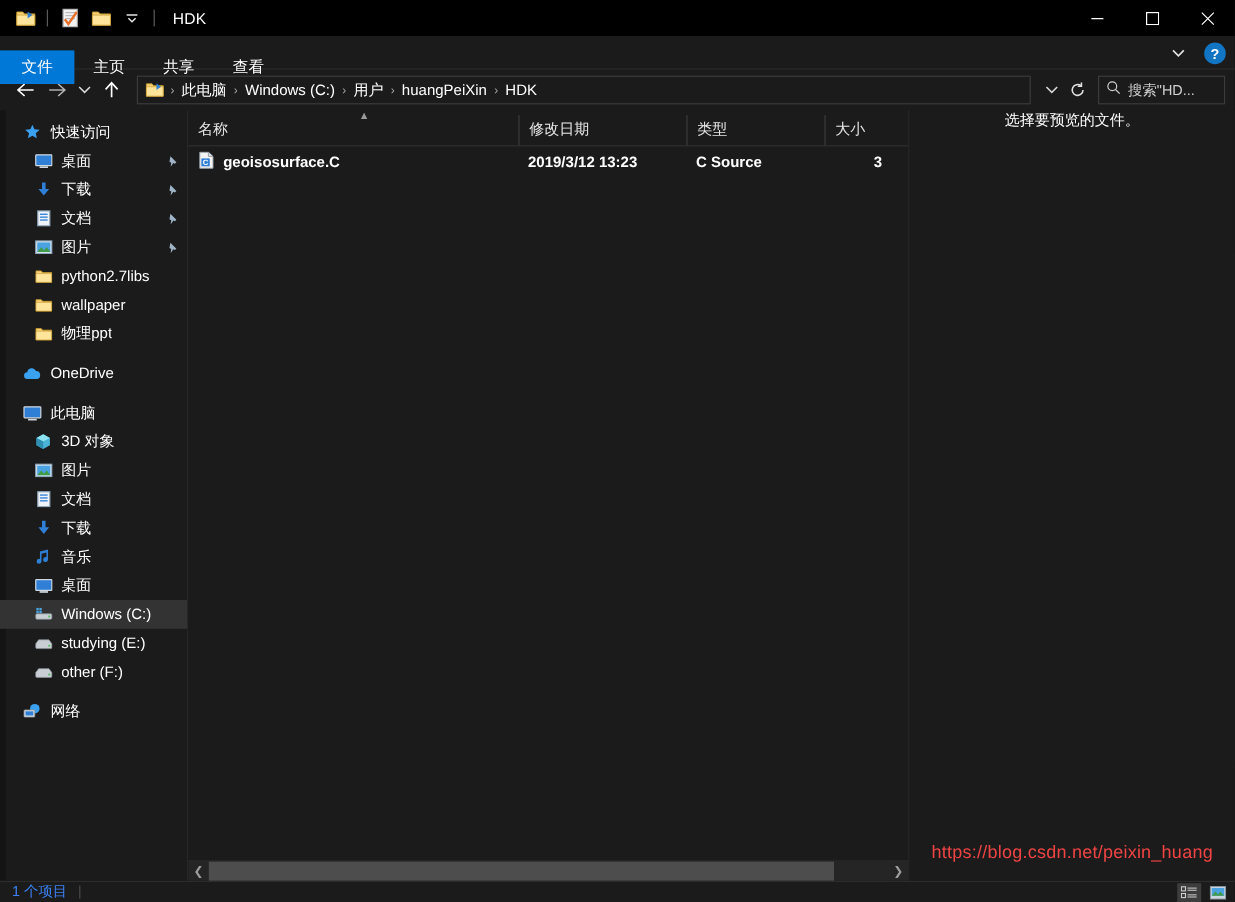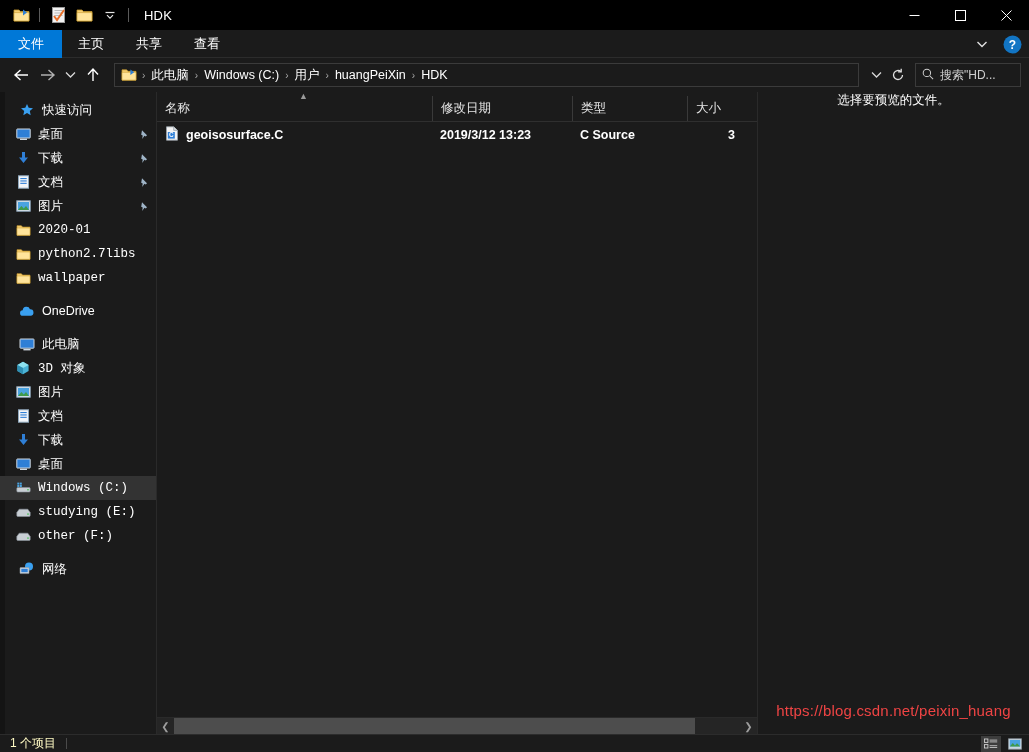--- a/index.html
+++ b/index.html
@@ -34,21 +34,21 @@
   .wc { width:46px; height:30px; display:flex; align-items:center; justify-content:center; }
   .wc svg { display:block; }
 
   
   .ribbon {
     height:28px; background:#1b1b1b; display:flex; align-items:stretch;
     flex:0 0 28px; position:relative; border-bottom:1px solid #2c2c2c;
   }
   .tab {
     display:flex; align-items:center; justify-content:center;
-    padding:0 16px; font-size:13px; color:#ffffff; height:28px;
+    padding:0 16px; font-size:13px; color:#ffffff; height:28px;margin-top:12px;
   }
   .tab.file { background:#0078d7; font-weight:400; padding:0 18px; }
   .ribbon-right { position:absolute; right:6px; top:0; height:28px; display:flex; align-items:center; gap:8px; }
   .chev-btn { width:22px; height:24px; display:flex; align-items:center; justify-content:center; }
   .help-btn { width:22px; height:22px; display:flex; align-items:center; justify-content:center; }
 
   
   .addressbar {
     height:34px; background:#1b1b1b; display:flex; align-items:center;
     flex:0 0 34px; padding:0 8px; gap:0px;
@@ -98,21 +98,21 @@
   .nav-item {
     height:24px; display:flex; align-items:center; gap:6px;
     padding-right:6px; font-size:12.5px; color:#ffffff; white-space:nowrap;
     position:relative;
   }
   .nav-item.selected { background:#333333; }
   .nav-item .ico { width:18px; display:flex; align-items:center; justify-content:center; flex:0 0 18px; }
   .nav-item .lbl { overflow:hidden; text-overflow:ellipsis; }
   .nav-item .pin { margin-left:auto; display:flex; align-items:center; }
   .lvl0 { padding-left:18px; }
-  .lvl1 { padding-left:14px;font-family:Liberation Mono, monospace; }
+  .lvl1 { padding-left:27px; }
   .nav-gap { height:9px; }
 
   
   .filepane {
     flex:1 1 auto; min-width:0; display:flex; flex-direction:column;
     background:#1b1b1b; border-right:1px solid #2a2a2a; position:relative;
   }
   .colheaders {
     height:26px; display:flex; align-items:stretch; flex:0 0 26px;
     border-bottom:1px solid #2f2f2f; position:relative; margin-top:4px;
@@ -149,21 +149,21 @@
   .watermark {
     position:absolute; bottom:15px; left:0; right:0; text-align:center;
     font-size:15px; color:#ef4444; letter-spacing:.2px;
   }
 
   
   .statusbar {
     flex:0 0 18px; height:18px; background:#1b1b1b; border-top:1px solid #2c2c2c;
     display:flex; align-items:center; padding:0 4px; position:relative;
   }
-  .status-text { font-size:12px; color:#fef9c3; padding-left:6px; }
+  .status-text { font-size:12px; color:#3b82f6; padding-left:6px; }
   .status-sep { width:1px; height:11px; background:#4a4a4a; margin:0 10px; }
   .status-right { position:absolute; right:4px; top:0; height:18px; display:flex; align-items:center; gap:4px; }
   .viewbtn { width:20px; height:16px; display:flex; align-items:center; justify-content:center; }
   .viewbtn.active { background:#3d3d3d; }
 </style>
 </head>
 <body>
 
 <div class="window">
 
@@ -377,50 +377,50 @@
             </svg>
         </span>
         <span class="lbl">图片</span>
         <span class="pin">
           <svg width="11" height="11" viewBox="0 0 11 11">
               <path d="M3 1.2l5 5-1.2 1.2-1.3-.6-2.3 3.2.5-3.4-1.5-.9z" fill="#9fb4c7"></path>
             </svg>
         </span>
       </div>
 
+
       <div class="nav-item lvl1">
         <span class="ico">
           <svg width="15" height="13" viewBox="0 0 17 15">
               <path d="M1 2h5l1.4 1.6H16V13H1z" fill="#f7d074" stroke="#c79a2e" stroke-width="0.8"></path>
               <path d="M1 4.6h15V13H1z" fill="#ffe49b" stroke="#c79a2e" stroke-width="0.6"></path>
             </svg>
         </span>
-        <span class="lbl">2020-01</span>
+        <span class="lbl">python2.7libs</span>
       </div>
 
       <div class="nav-item lvl1">
         <span class="ico">
           <svg width="15" height="13" viewBox="0 0 17 15">
               <path d="M1 2h5l1.4 1.6H16V13H1z" fill="#f7d074" stroke="#c79a2e" stroke-width="0.8"></path>
               <path d="M1 4.6h15V13H1z" fill="#ffe49b" stroke="#c79a2e" stroke-width="0.6"></path>
             </svg>
         </span>
-        <span class="lbl">python2.7libs</span>
+        <span class="lbl">wallpaper</span>
       </div>
 
       <div class="nav-item lvl1">
         <span class="ico">
           <svg width="15" height="13" viewBox="0 0 17 15">
               <path d="M1 2h5l1.4 1.6H16V13H1z" fill="#f7d074" stroke="#c79a2e" stroke-width="0.8"></path>
               <path d="M1 4.6h15V13H1z" fill="#ffe49b" stroke="#c79a2e" stroke-width="0.6"></path>
             </svg>
         </span>
-        <span class="lbl">wallpaper</span>
-      </div>
-
+        <span class="lbl">物理ppt</span>
+      </div>
 
       <div class="nav-gap"></div>
 
       <div class="nav-item lvl0">
         <span class="ico">
           <svg width="16" height="11" viewBox="0 0 16 11">
               <path d="M4 9.8a2.8 2.8 0 0 1-.3-5.6A3.8 3.8 0 0 1 11 3.2a2.9 2.9 0 0 1 3.4 2.9 2.9 2.9 0 0 1-2.9 3.7z" fill="#3aa0f0"></path>
             </svg>
         </span>
         <span class="lbl">OneDrive</span>
@@ -475,20 +475,28 @@
 
       <div class="nav-item lvl1">
         <span class="ico">
           <svg width="13" height="14" viewBox="0 0 13 14">
               <path d="M5 1h3v5.4h3L6.5 12 2 6.4h3z" fill="#2f7fd6"></path>
             </svg>
         </span>
         <span class="lbl">下载</span>
       </div>
 
+      <div class="nav-item lvl1">
+        <span class="ico">
+          <svg width="12" height="14" viewBox="0 0 12 14">
+              <path d="M10 1v8.3a2 2 0 1 1-1.3-1.9V3.4L4.6 4.5v6.2a2 2 0 1 1-1.3-1.9V2.6z" fill="#2f7fd6"></path>
+            </svg>
+        </span>
+        <span class="lbl">音乐</span>
+      </div>
 
       <div class="nav-item lvl1">
         <span class="ico">
           <svg width="15" height="13" viewBox="0 0 15 13">
               <rect x="0.8" y="1" width="13.4" height="9" rx="0.5" fill="#2f7fd6" stroke="#cfd8e0" stroke-width="1"></rect>
               <rect x="4" y="10.6" width="7" height="1.4" fill="#cfd8e0"></rect>
             </svg>
         </span>
         <span class="lbl">桌面</span>
       </div>

